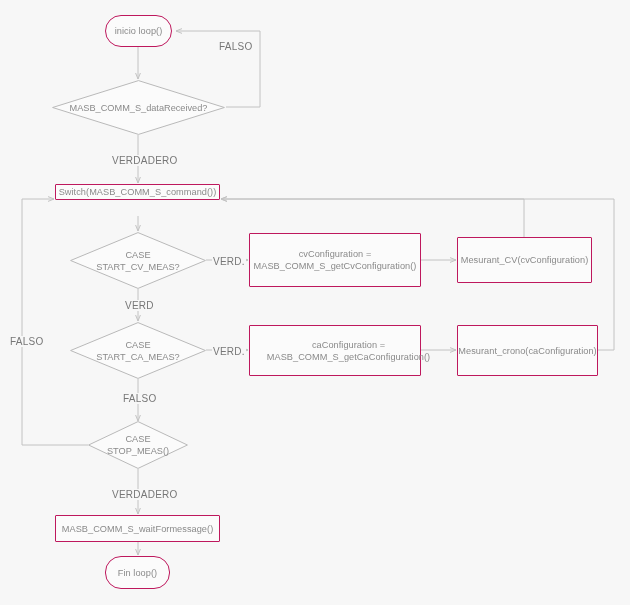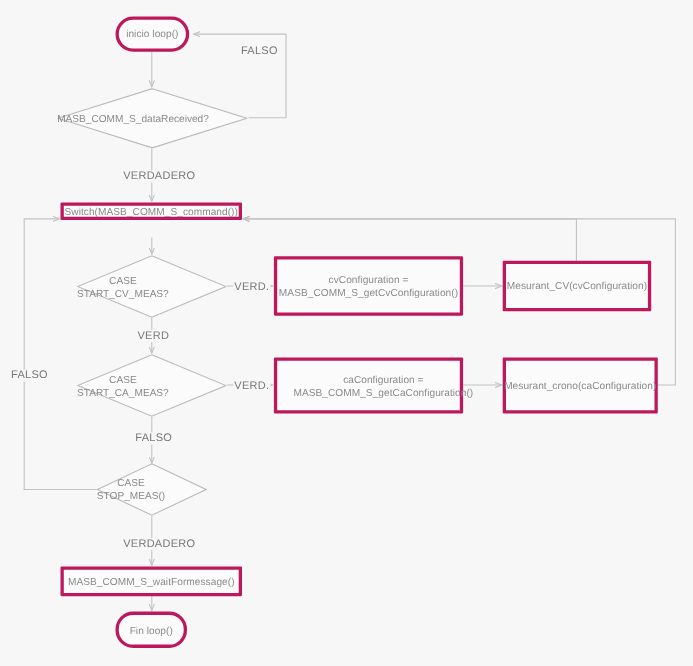--- a/index.html
+++ b/index.html
@@ -32,34 +32,34 @@
     display: flex;
     align-items: center;
     justify-content: center;
     text-align: center;
     color: #8a8a8a;
     font-size: 9.2px;
     line-height: 12px;
     letter-spacing: 0.05px;
     white-space: pre-line;
     background: #fbfbfb;
-    border: 3px solid #be185d;
+    border: 1px solid #be185d;
   }
   .terminal {
     border-radius: 16px;
     background: #fbfbfb;
   }
   .process {
     border-radius: 1px;
   }
   .diamond-wrap {
     position: absolute;
     display: flex;
     align-items: center;
-    justify-content: flex-start;
+    justify-content: center;
   }
   .diamond-wrap svg {
     position: absolute;
     left: 0;
     top: 0;
   }
   .diamond-label {
     position: relative;
     z-index: 2;
     text-align: center;

